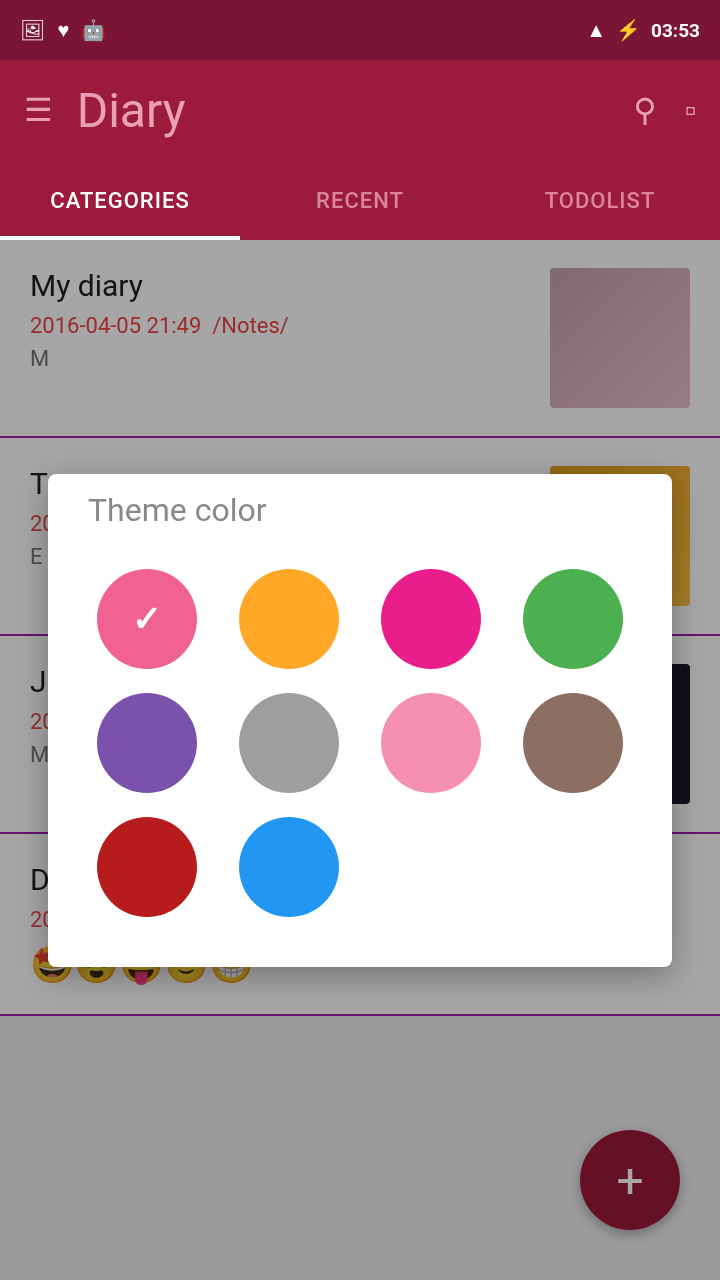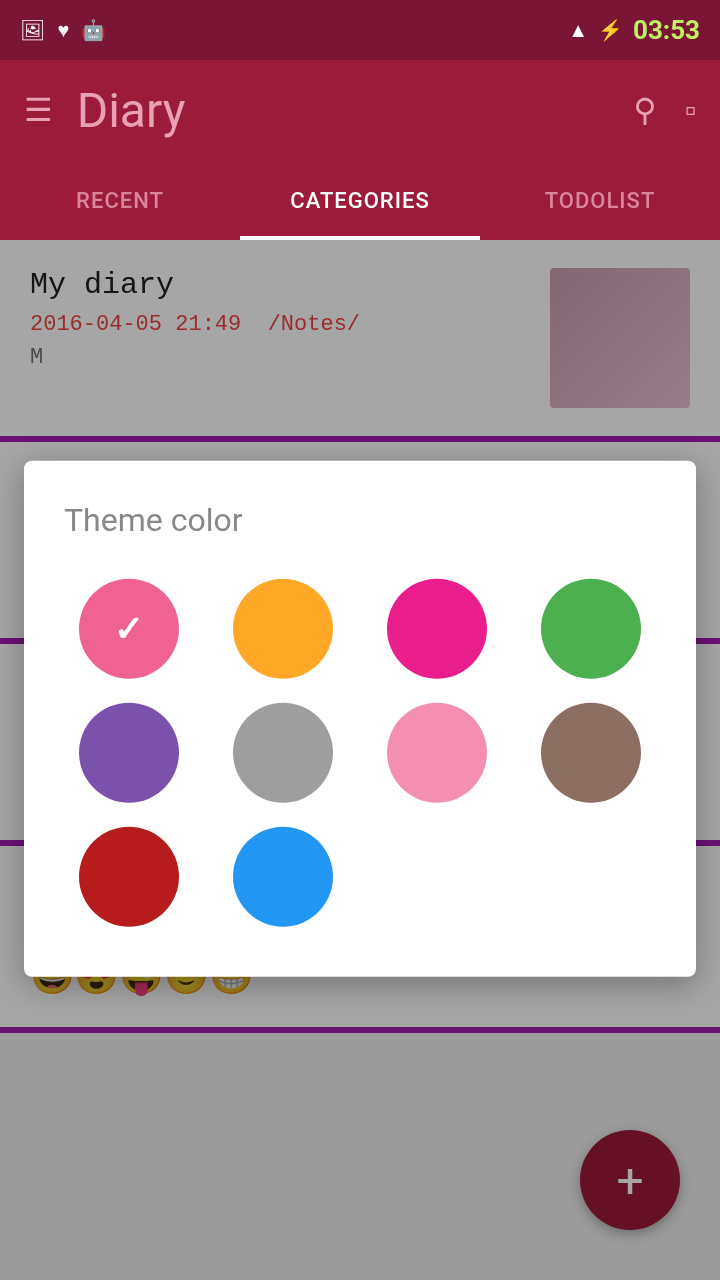--- a/index.html
+++ b/index.html
@@ -114,23 +114,22 @@
     }
 
     
     .diary-card {
       background: white;
       margin: 0;
       padding: 28px 30px;
       display: flex;
       align-items: flex-start;
       justify-content: space-between;
-      border-bottom: 6px solid #a21caf;
+      border-bottom: 2px solid #a21caf;
       position: relative;
-      font-family: Liberation Mono, monospace;
     }
     .diary-card-content {
       flex: 1;
       padding-right: 20px;
     }
     .diary-card-title {
       font-size: 30px;
       color: #212121;
       margin-bottom: 10px;
       font-weight: 400;
@@ -195,24 +194,24 @@
       background: rgba(0,0,0,0.35);
       z-index: 10;
     }
 
     
     .dialog {
       position: absolute;
       top: 50%;
       left: 50%;
       transform: translate(-50%, -58%);
-      width: 672px;
+      width: 624px;
       background: white;
       border-radius: 8px;
-      padding: 40px 40px 50px 40px;
+      padding: 17px 40px 50px 40px;
       z-index: 20;
       box-shadow: 0 8px 32px rgba(0,0,0,0.3);
     }
     .dialog-title {
       font-size: 32px;
       color: #888;
       margin-bottom: 40px;
       font-weight: 400;
     }
     .color-grid {
@@ -247,41 +246,41 @@
 
 <div class="status-bar">
   <div class="status-bar-left">
     <span class="status-icon">🖼</span>
     <span class="status-icon">♥</span>
     <span class="status-icon">🤖</span>
   </div>
   <div class="status-bar-right">
     <span style="font-size:20px;color:white;">▲</span>
     <span style="font-size:20px;color:white;">⚡</span>
-    <span style="color:#bef264;font-size:26px;font-weight:bold;">03:53</span>
+    <span style="color:#ffffff;font-size:19px;font-weight:bold;">03:53</span>
   </div>
 </div>
 
 <div class="app-bar">
   <div class="app-bar-left">
     <span class="app-bar-icon">☰</span>
     <span class="app-title">Diary</span>
   </div>
   <div class="app-bar-right">
     <span class="app-bar-icon">⚲</span>
     <span class="app-bar-icon">▫</span>
   </div>
 </div>
 
 <div class="tab-bar">
+  <div class="tab-item active">
+    <span>CATEGORIES</span>
+  </div>
   <div class="tab-item">
     <span>RECENT</span>
-  </div>
-  <div class="tab-item active">
-    <span>CATEGORIES</span>
   </div>
   <div class="tab-item">
     <span>TODOLIST</span>
   </div>
 </div>
 
 <div class="main-content">
 
   <div class="diary-card" style="margin-top:0;">
     <div class="diary-card-content">

